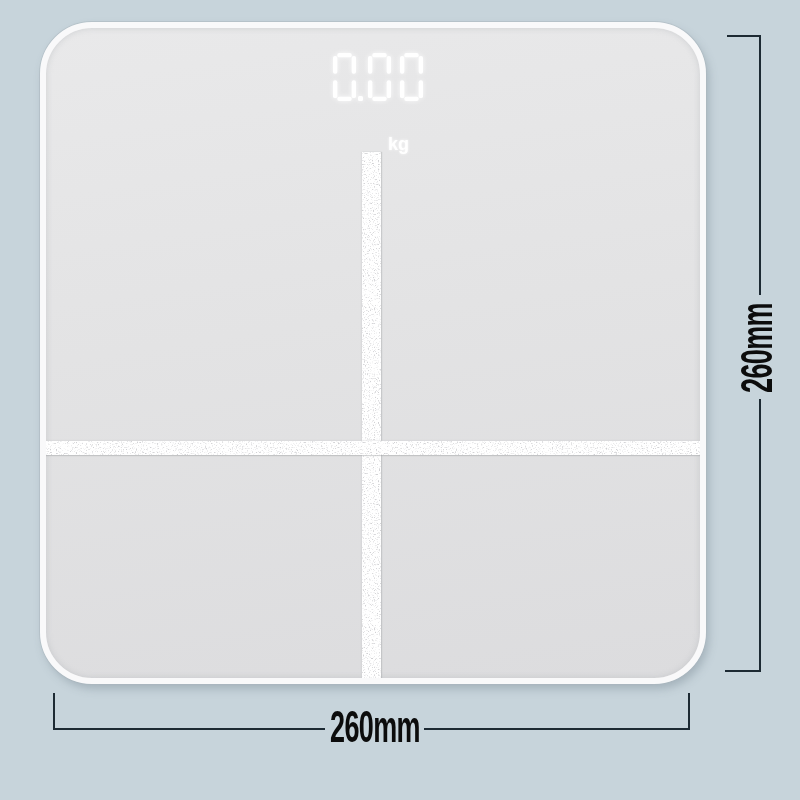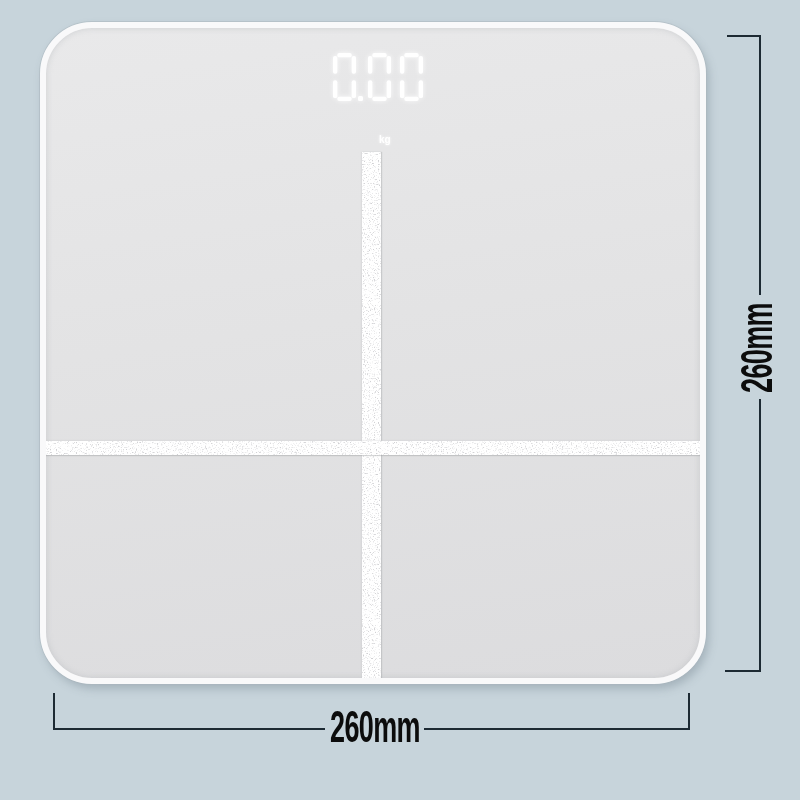--- a/index.html
+++ b/index.html
@@ -28,22 +28,22 @@
     filter:drop-shadow(0 0 2.5px rgba(255,255,255,.85));
   }
   .seg-digit{width:23px;height:50px;fill:var(--led,#ffffff);flex:0 0 auto;}
   .seg-digit + .seg-digit{margin-left:9px;}
   .dp{
     flex:0 0 auto;width:5px;height:5px;border-radius:1.5px;
     background:var(--led,#ffffff);align-self:flex-end;
     margin-left:2px;margin-right:5px;margin-bottom:1px;
   }
   .unit{
-    position:absolute;left:46px;top:82px;width:30px;text-align:left;
-    color:var(--led,#ffffff);font-size:10px;font-weight:700;
+    position:absolute;left:46px;top:82px;width:30px;text-align:right;
+    color:var(--led,#ffffff);font-size:18px;font-weight:700;
     text-shadow:0 0 3px rgba(255,255,255,.9);
   }
 
   
   .glitter{position:absolute;background:#efefef;}
   .glitter svg{position:absolute;inset:0;width:100%;height:100%;display:block;}
   .glitter.vertical{
     left:316px;top:124px;width:19px;height:526px;
     box-shadow:1px 0 1px rgba(150,152,155,.35),-1px 0 1px rgba(200,200,202,.3);
   }

